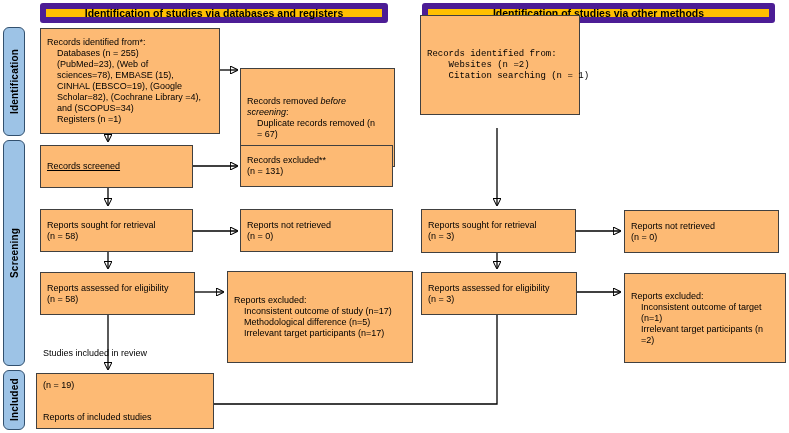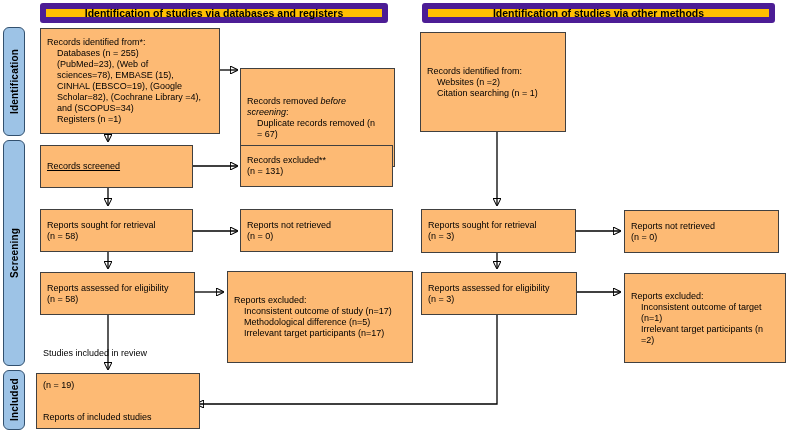--- a/index.html
+++ b/index.html
@@ -103,28 +103,28 @@
     <div class="line">(n = 58)</div>
   </div>
 
   <div class="box" style="left:227px;top:271px;width:186px;height:92px;">
     <div class="line">Reports excluded:</div>
     <div class="line">    Inconsistent outcome of study (n=17)</div>
     <div class="line">    Methodological difference (n=5)</div>
     <div class="line">    Irrelevant target participants (n=17)</div>
   </div>
 
-  <div class="box" style="left:36px;top:373px;width:164px;height:56px;gap:21px;">
+  <div class="box" style="left:36px;top:373px;width:178px;height:56px;gap:21px;">
     <div class="line">Studies included in review</div>
     <div class="line">(n = 19)</div>
     <div class="line">Reports of included studies</div>
     <div class="line">(n = 19)</div>
   </div>
 
-  <div class="box" style="left:420px;top:32px;width:146px;height:100px;">
+  <div class="box" style="left:420px;top:15px;width:160px;height:100px;font-family:Liberation Mono, monospace;">
     <div class="line">Records identified from:</div>
     <div class="line">    Websites (n =2)</div>
     <div class="line">    Citation searching (n = 1)</div>
   </div>
 
   <div class="box" style="left:421px;top:209px;width:155px;height:44px;">
     <div class="line">Reports sought for retrieval</div>
     <div class="line">(n = 3)</div>
   </div>
 

